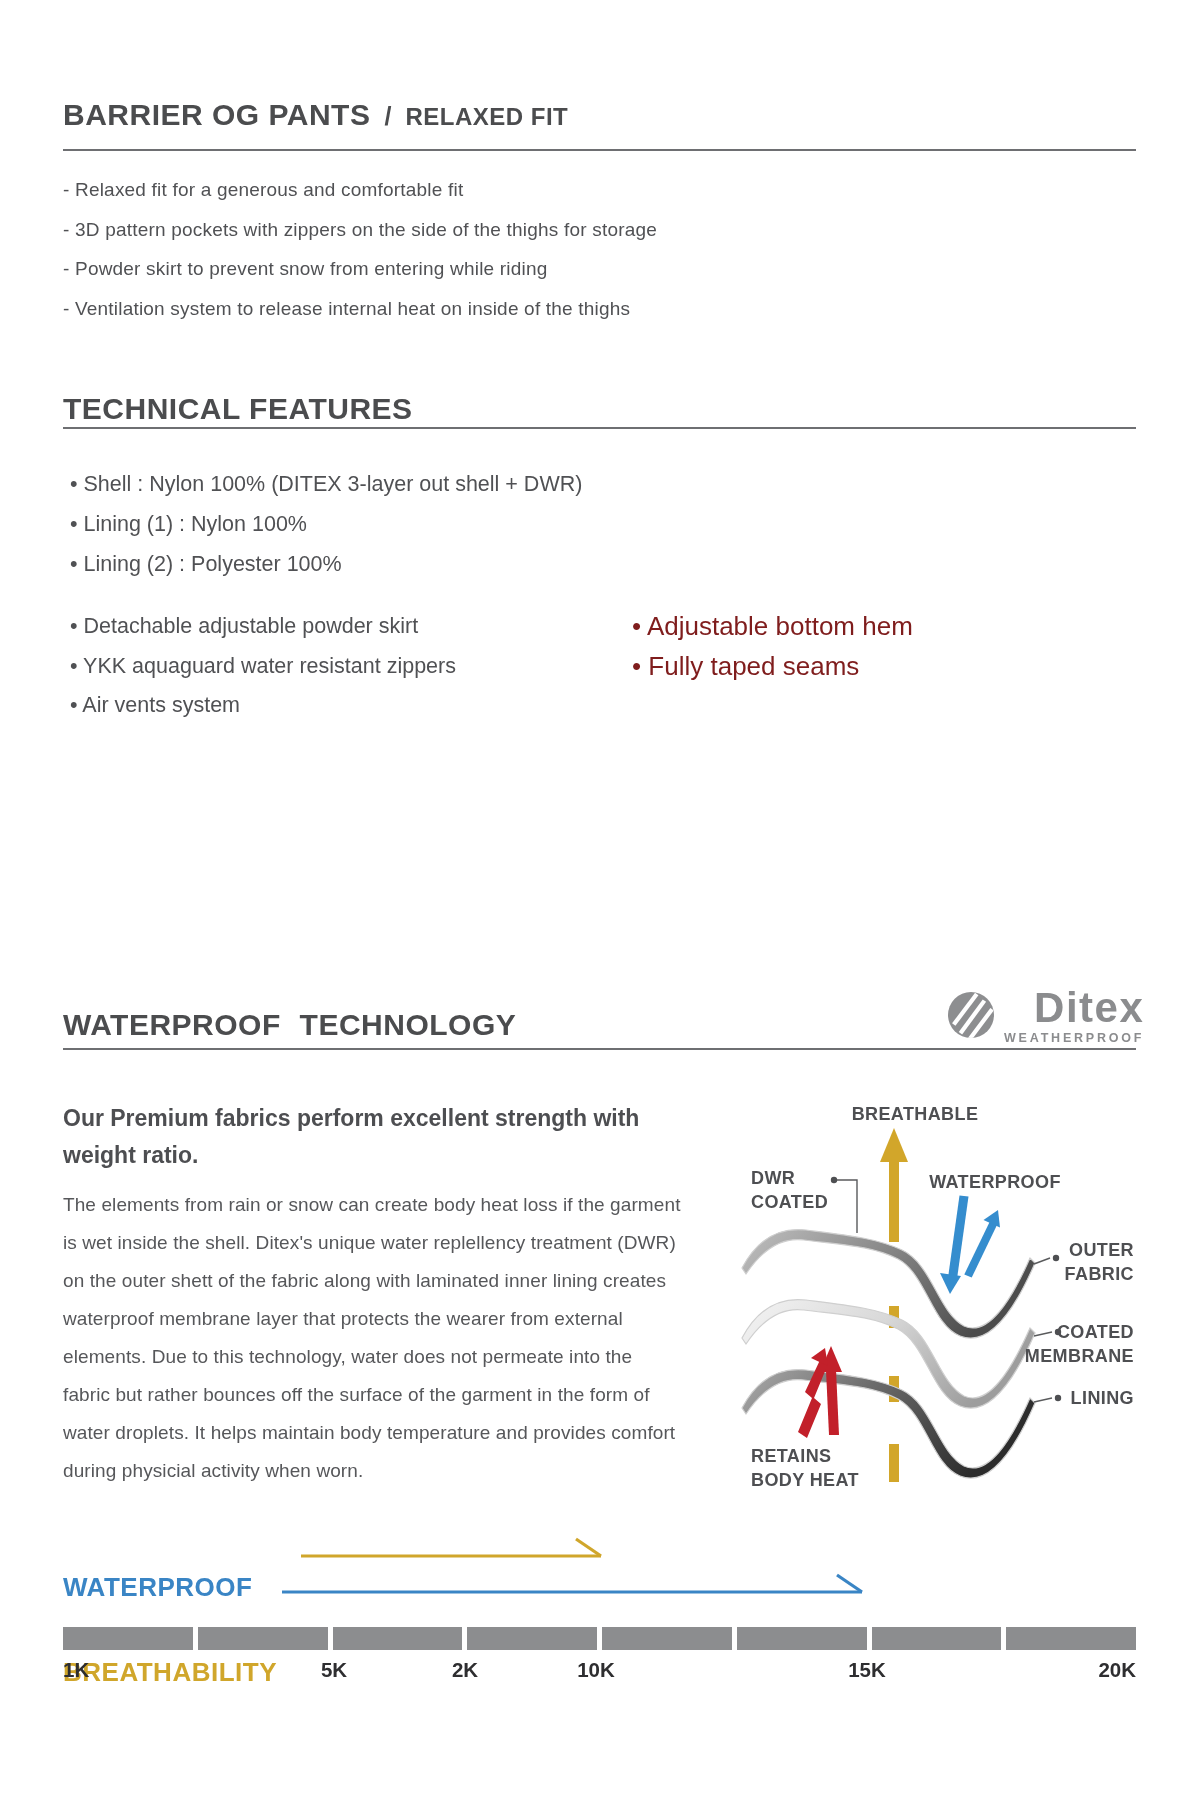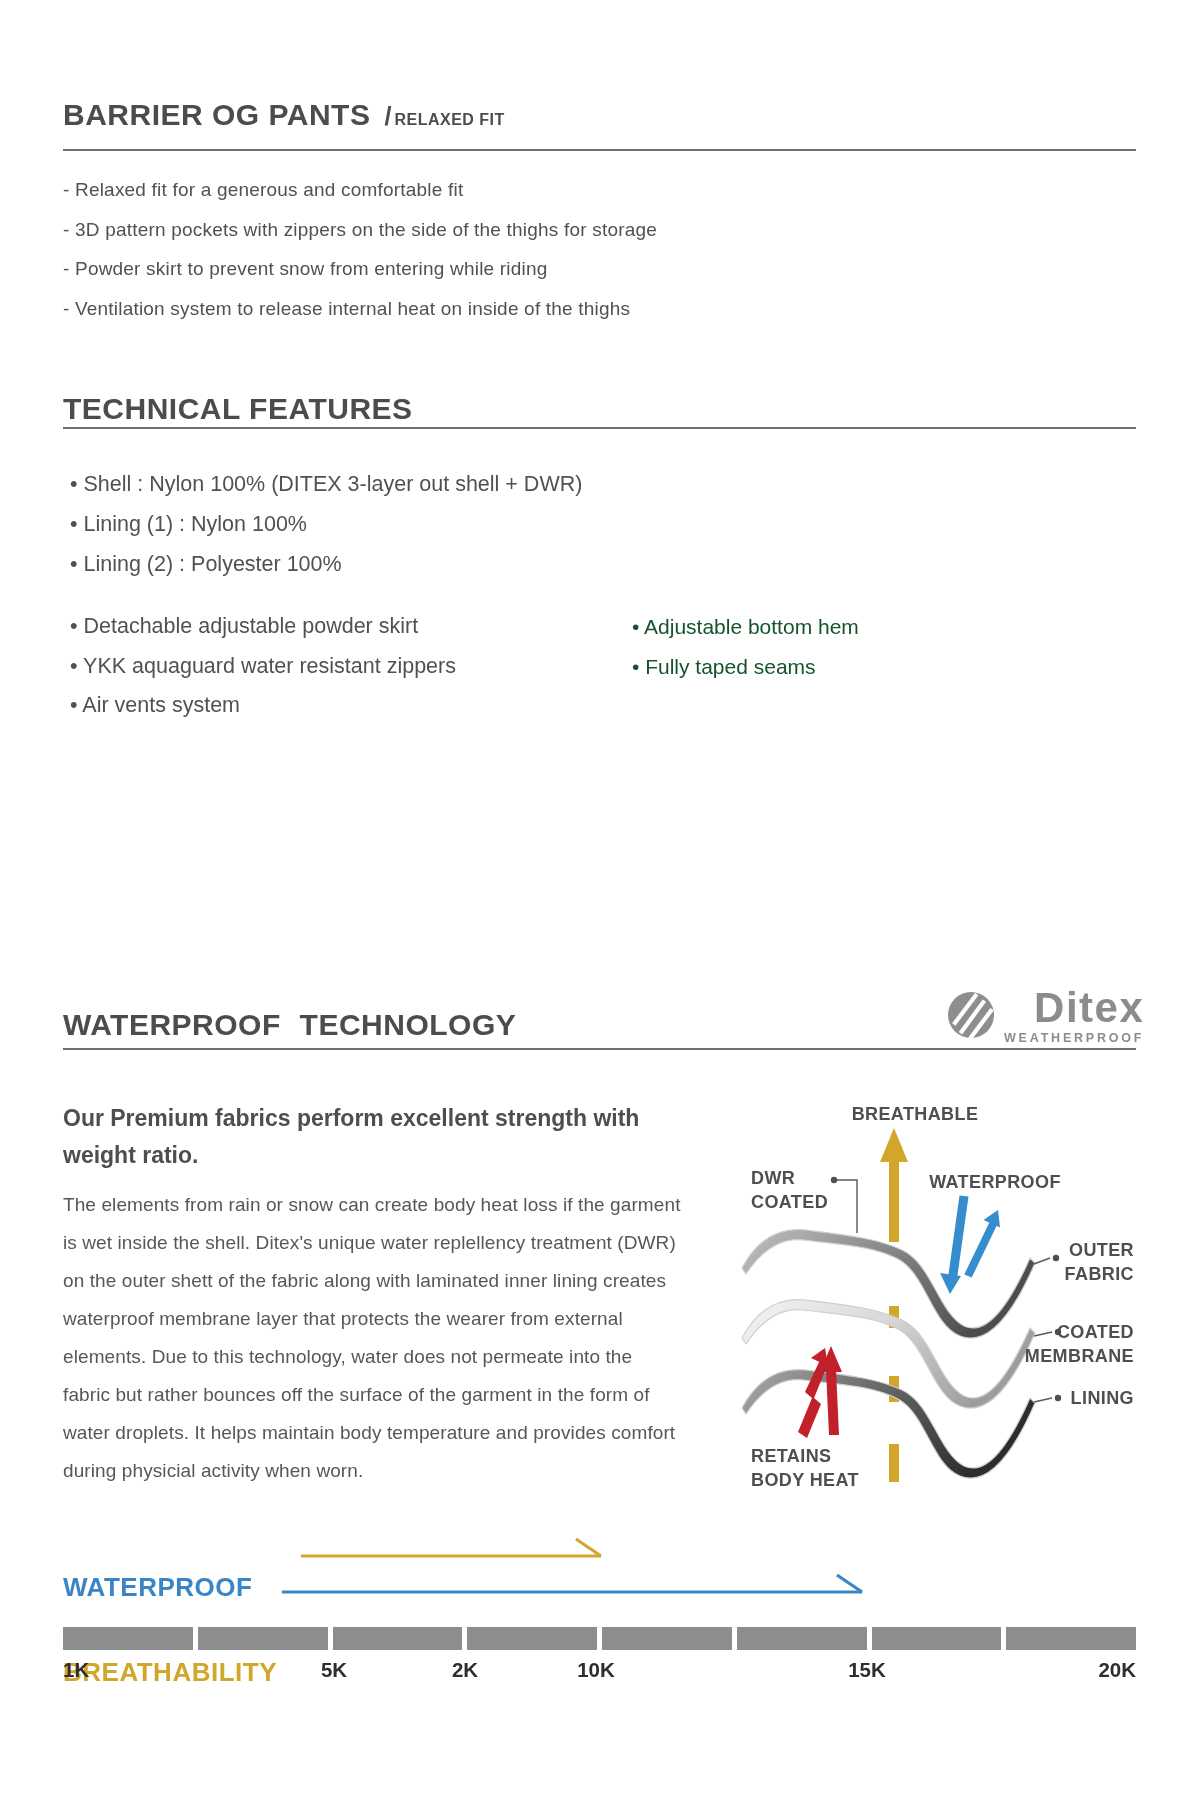--- a/index.html
+++ b/index.html
@@ -8,32 +8,32 @@
     position:relative; width:1200px; height:1800px; background:#ffffff;
     font-family:"Liberation Sans", sans-serif; color:#4e4f52; overflow:hidden;
   }
   .abs { position:absolute; }
 
   
   .h-rule { position:absolute; left:63px; width:1073px; height:2px; background:#6e6f72; }
   .sec-heading { position:absolute; left:63px; font-size:30px; font-weight:bold; color:#4b4c4e; letter-spacing:.5px; }
   .title-main { font-size:30px; font-weight:bold; color:#4b4c4e; letter-spacing:.5px; }
   .title-slash { font-size:25px; font-weight:bold; color:#4b4c4e; margin-left:14px; }
-  .title-fit { font-size:16px; font-weight:bold; color:#4b4c4e; margin-left:3px; letter-spacing:.5px; }
+  .title-fit { font-size:24px; font-weight:bold; color:#4b4c4e; margin-left:14px; letter-spacing:.5px; }
 
   
   .text-list { position:absolute; }
   .text-list .lrow { white-space:nowrap; }
   #highlights { left:63px; top:170px; font-size:19px; color:#505154; }
   #highlights .lrow { line-height:39.5px; letter-spacing:.2px; }
   #materials { left:70px; top:464px; font-size:21.5px; color:#505154; }
   #materials .lrow { line-height:40px; }
   #feat-left { left:70px; top:607px; font-size:21.5px; color:#505154; }
   #feat-left .lrow { line-height:39.7px; }
-  #feat-right { left:632px; top:607px; font-size:21px; color:#14532d; }
+  #feat-right { left:632px; top:607px; font-size:26px; color:#7f1d1d; }
   #feat-right .lrow { line-height:39.7px; }
 
   
   #wp-heading { word-spacing:10px; }
   #intro { left:63px; top:1100px; width:600px; font-size:23px; font-weight:bold; color:#4d4e51; line-height:37px; }
   #para { left:63px; top:1186px; width:620px; font-size:19px; color:#56575a; line-height:38px; letter-spacing:.1px; }
 
   
   #logo { left:948px; top:992px; display:flex; gap:10px; align-items:flex-start; }
   #logo .logo-text { display:flex; flex-direction:column; align-items:flex-end; }

